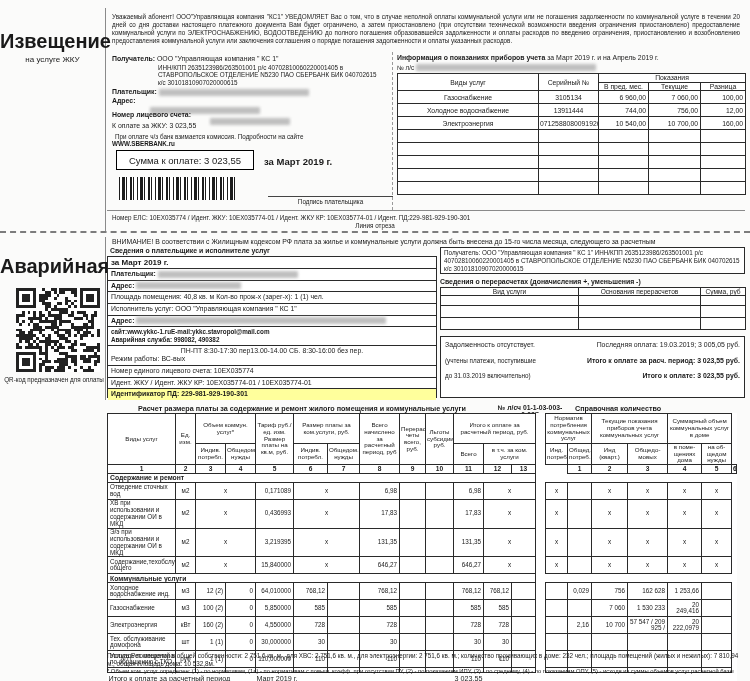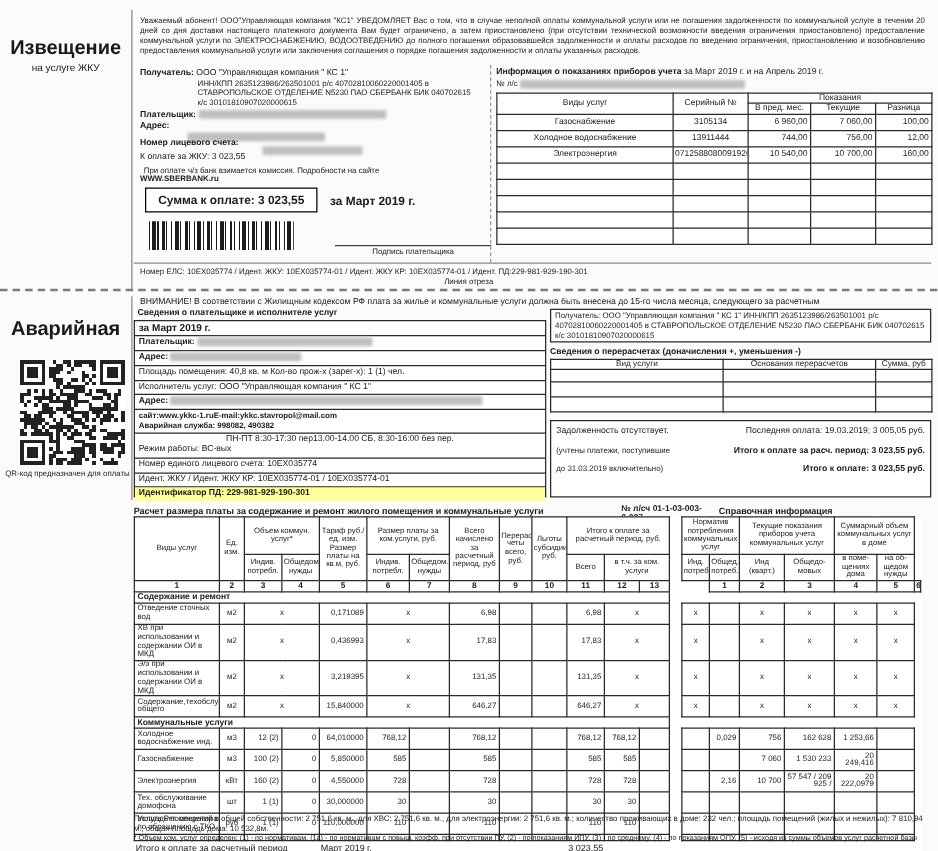--- a/index.html
+++ b/index.html
@@ -10,22 +10,22 @@
   .ctr { text-align:center; }
   .vline { position:absolute; width:0; border-left:1px solid #8a8a8a; }
   .vdash { position:absolute; width:0; border-left:1px dashed #9a9a9a; }
   .hline { position:absolute; height:0; border-top:1px solid #8a8a8a; }
   .cutline { position:absolute; height:0; border-top:2px dashed #7c7c7c; }
   .redact { display:inline-block; background:#bfbfbf; filter:blur(1.4px); height:7px; border-radius:1px; vertical-align:middle; }
 
   .tiny   { font-size:6.3px; line-height:1.25; }
   .small  { font-size:6.9px; line-height:1.25; }
 
-  .sidehead { font-size:16px; font-weight:bold; }
-  .sumbox { border:1px solid #000; display:flex; align-items:center; justify-content:center; font-size:9.5px; font-weight:bold; background:#fff; }
+  .sidehead { font-size:20px; font-weight:bold; }
+  .sumbox { border:1px solid #000; display:flex; align-items:center; justify-content:center; font-size:9.5px; font-weight:normal; background:#fff; }
 
   .barcode { background:repeating-linear-gradient(90deg,#1c1c1c 0 1px,#fff 1px 3px,#1c1c1c 3px 6px,#fff 6px 7px,#1c1c1c 7px 8px,#fff 8px 11px,#1c1c1c 11px 13px,#fff 13px 14px,#1c1c1c 14px 15px,#fff 15px 18px); filter:blur(0.4px); }
 
   table.grid { border-collapse:collapse; table-layout:fixed; background:#fff; }
   table.grid td, table.grid th { border:1px solid #2a2a2a; font-weight:normal; overflow:hidden; line-height:1.1; padding:0 1px; vertical-align:middle; }
   .nob { border:none !important; background:transparent !important; }
 
   .meters td, .meters th { font-size:6.8px; text-align:center; }
   .meters .num { text-align:right; padding-right:2px; }
   .meters .emptyrow td { height:13px; }
@@ -614,24 +614,24 @@
   <div style="display:flex; justify-content:space-between; align-items:baseline; margin-top:7px;">
     <span class="tiny">(учтены платежи, поступившие</span>
     <span class="small b">Итого к оплате за расч. период: 3 023,55 руб.</span>
   </div>
   <div style="display:flex; justify-content:space-between; align-items:baseline; margin-top:7px;">
     <span class="tiny">до 31.03.2019 включительно)</span>
     <span class="small b">Итого к оплате: 3 023,55 руб.</span>
   </div>
 </div>
 
-<div class="abs" style="left:107px; top:404px; width:638px; display:flex;">
+<div class="abs" style="left:107px; top:404px; width:638px; display:flex;text-align:center;">
   <div class="b" style="font-size:7.2px; width:390px;">Расчет размера платы за содержание и ремонт жилого помещения и коммунальные услуги</div>
   <div class="b" style="font-size:6.8px; width:66px;">№ л/сч  01-1-03-003-0-027</div>
-  <div class="b" style="font-size:7.2px; margin-left:12px;">Справочная информация</div>
+  <div class="b" style="font-size:7.2px; margin-left:12px;">Справочная количество</div>
 </div>
 
 <table class="grid calc abs" style="left:107px; top:413px; width:630px;">
   <colgroup>
     <col style="width:68px">
       <col style="width:20px">
       <col style="width:30px">
       <col style="width:30px">
       <col style="width:38px">
       <col style="width:34px">

